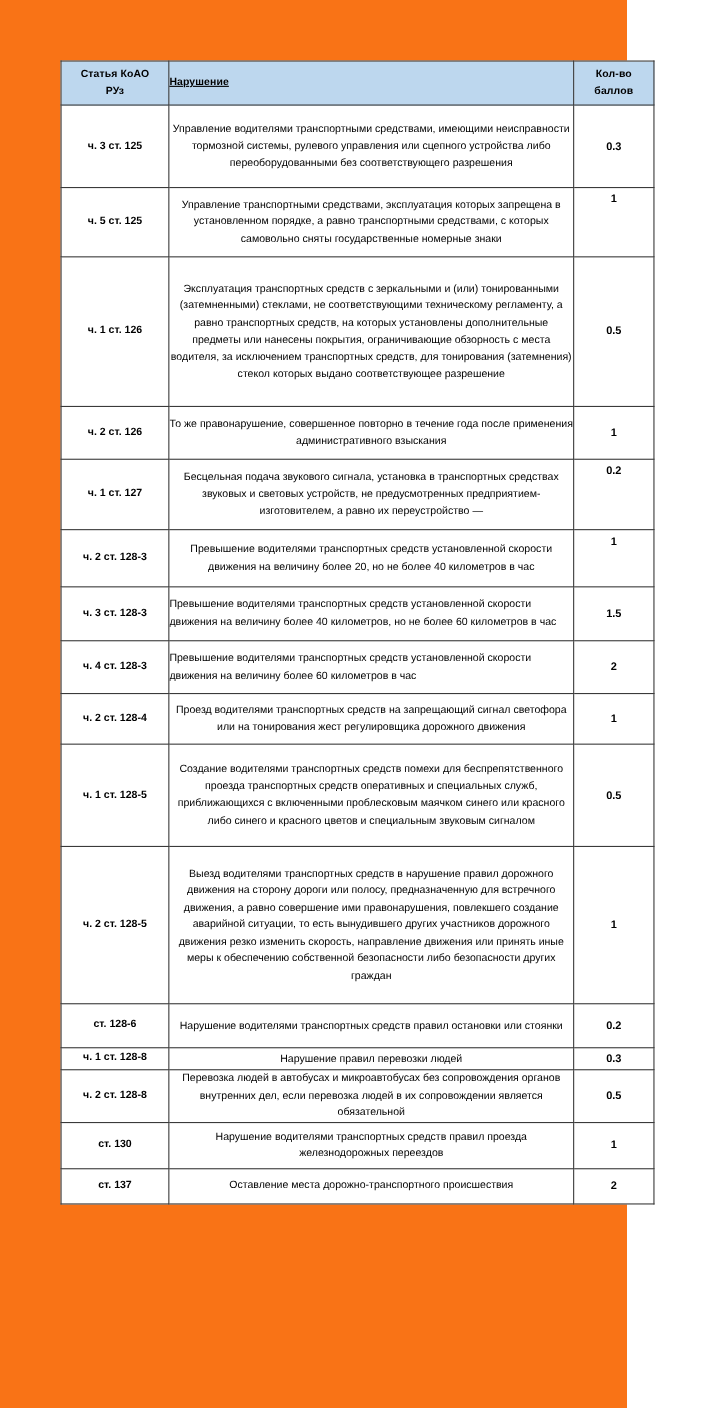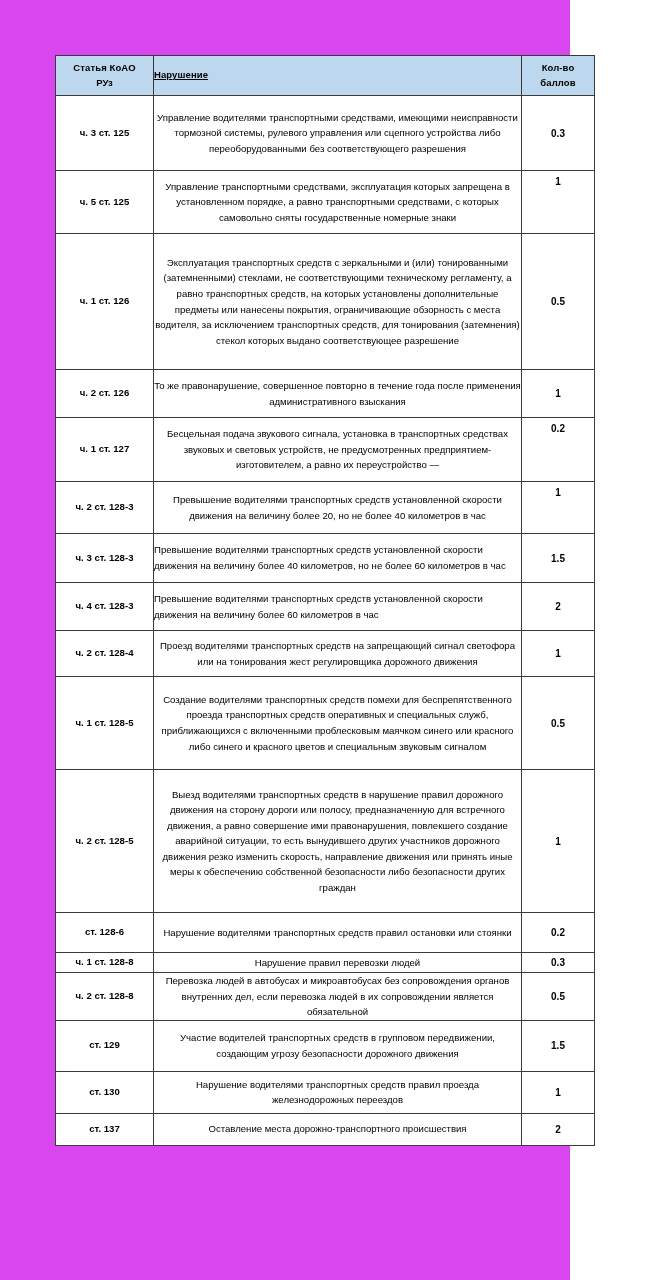--- a/index.html
+++ b/index.html
@@ -13,21 +13,21 @@
     height: 1280px;
     font-family: "Liberation Sans", "DejaVu Sans", sans-serif;
     color: #000000;
     overflow: hidden;
   }
 
   .page {
     position: relative;
     width: 570px;
     height: 1280px;
-    background: #d946ef;
+    background: #f97316;
   }
 
   .table-wrap {
     position: absolute;
     left: 55px;
     top: 55px;
     width: 539px;
   }
 
   table.violations {
@@ -216,27 +216,20 @@
             </td>
             <td class="points">0.3</td>
           </tr>
           <tr style="height: 47px;">
             <td class="article">ч. 2 ст. 128-8</td>
             <td class="violation align-center">
               <span class="vtext">Перевозка людей в автобусах и микроавтобусах без сопровождения органов внутренних дел, если перевозка людей в их сопровождении является обязательной</span>
             </td>
             <td class="points">0.5</td>
           </tr>
-          <tr style="height: 51px;">
-            <td class="article">ст. 129</td>
-            <td class="violation align-center">
-              <span class="vtext">Участие водителей транспортных средств в групповом передвижении, создающим угрозу безопасности дорожного движения</span>
-            </td>
-            <td class="points">1.5</td>
-          </tr>
           <tr style="height: 42px;">
             <td class="article">ст. 130</td>
             <td class="violation align-center">
               <span class="vtext">Нарушение водителями транспортных средств правил проезда железнодорожных переездов</span>
             </td>
             <td class="points">1</td>
           </tr>
           <tr style="height: 32px;">
             <td class="article">ст. 137</td>
             <td class="violation align-center vmid">

